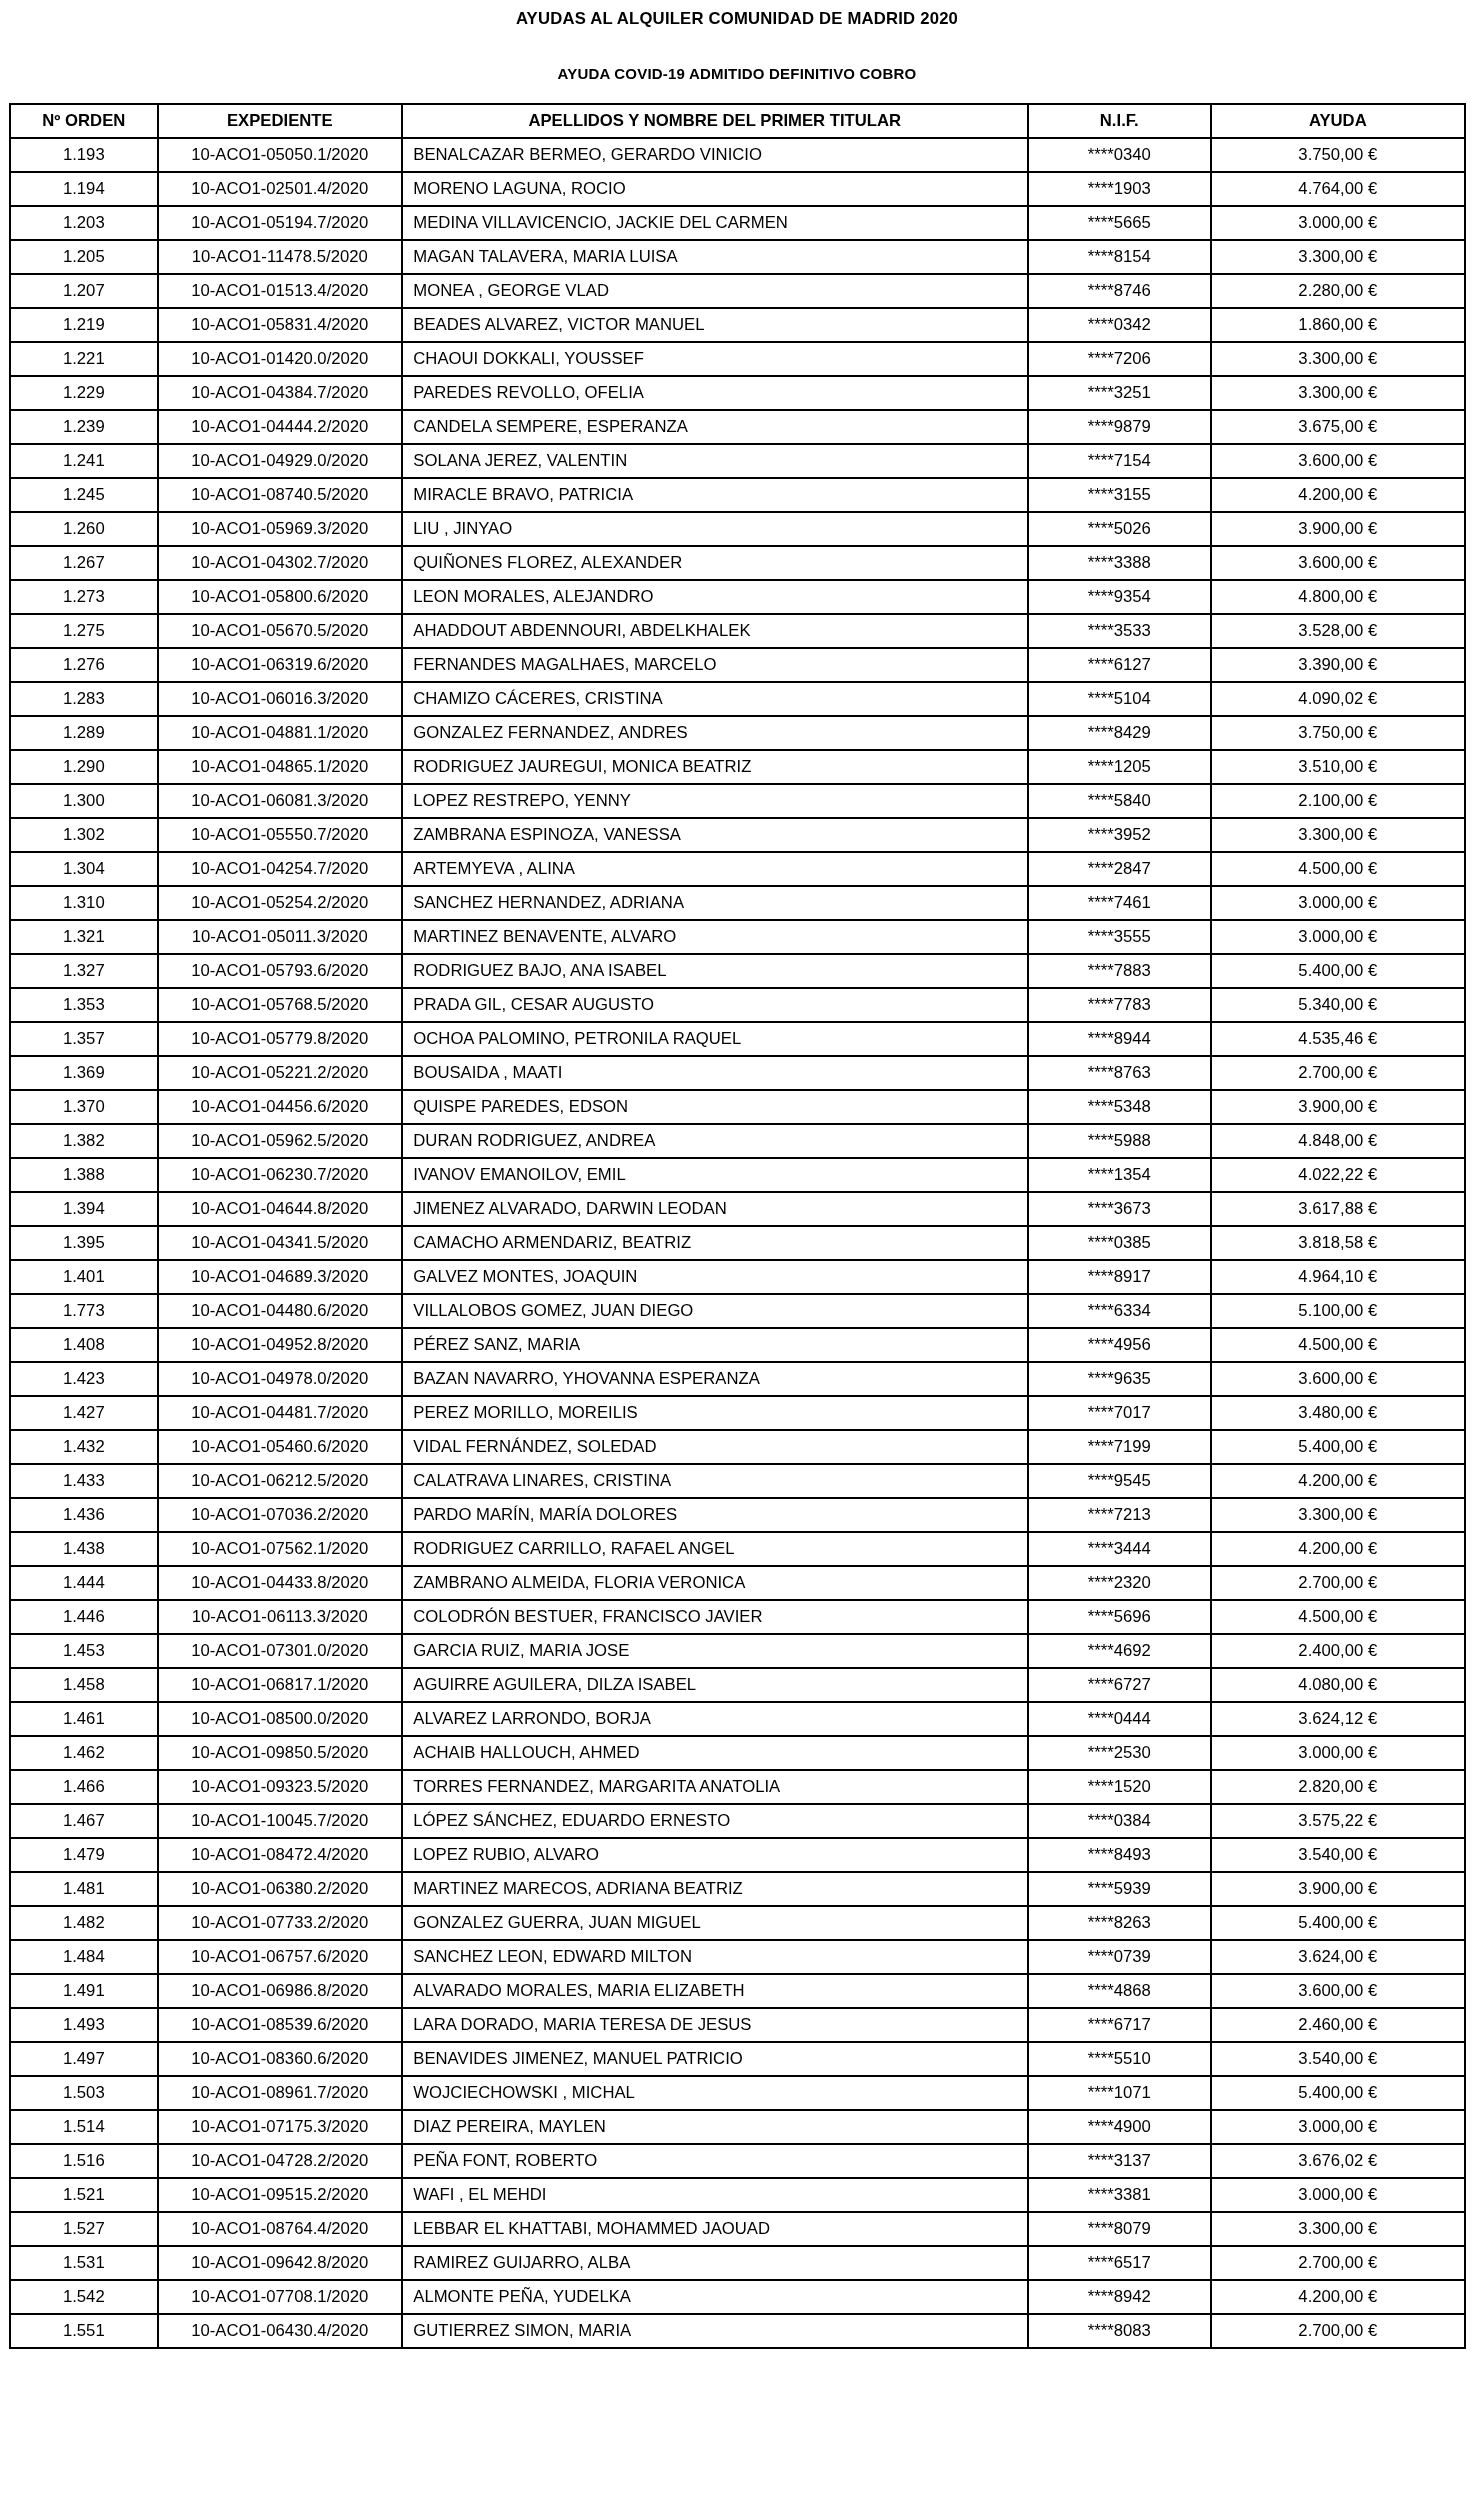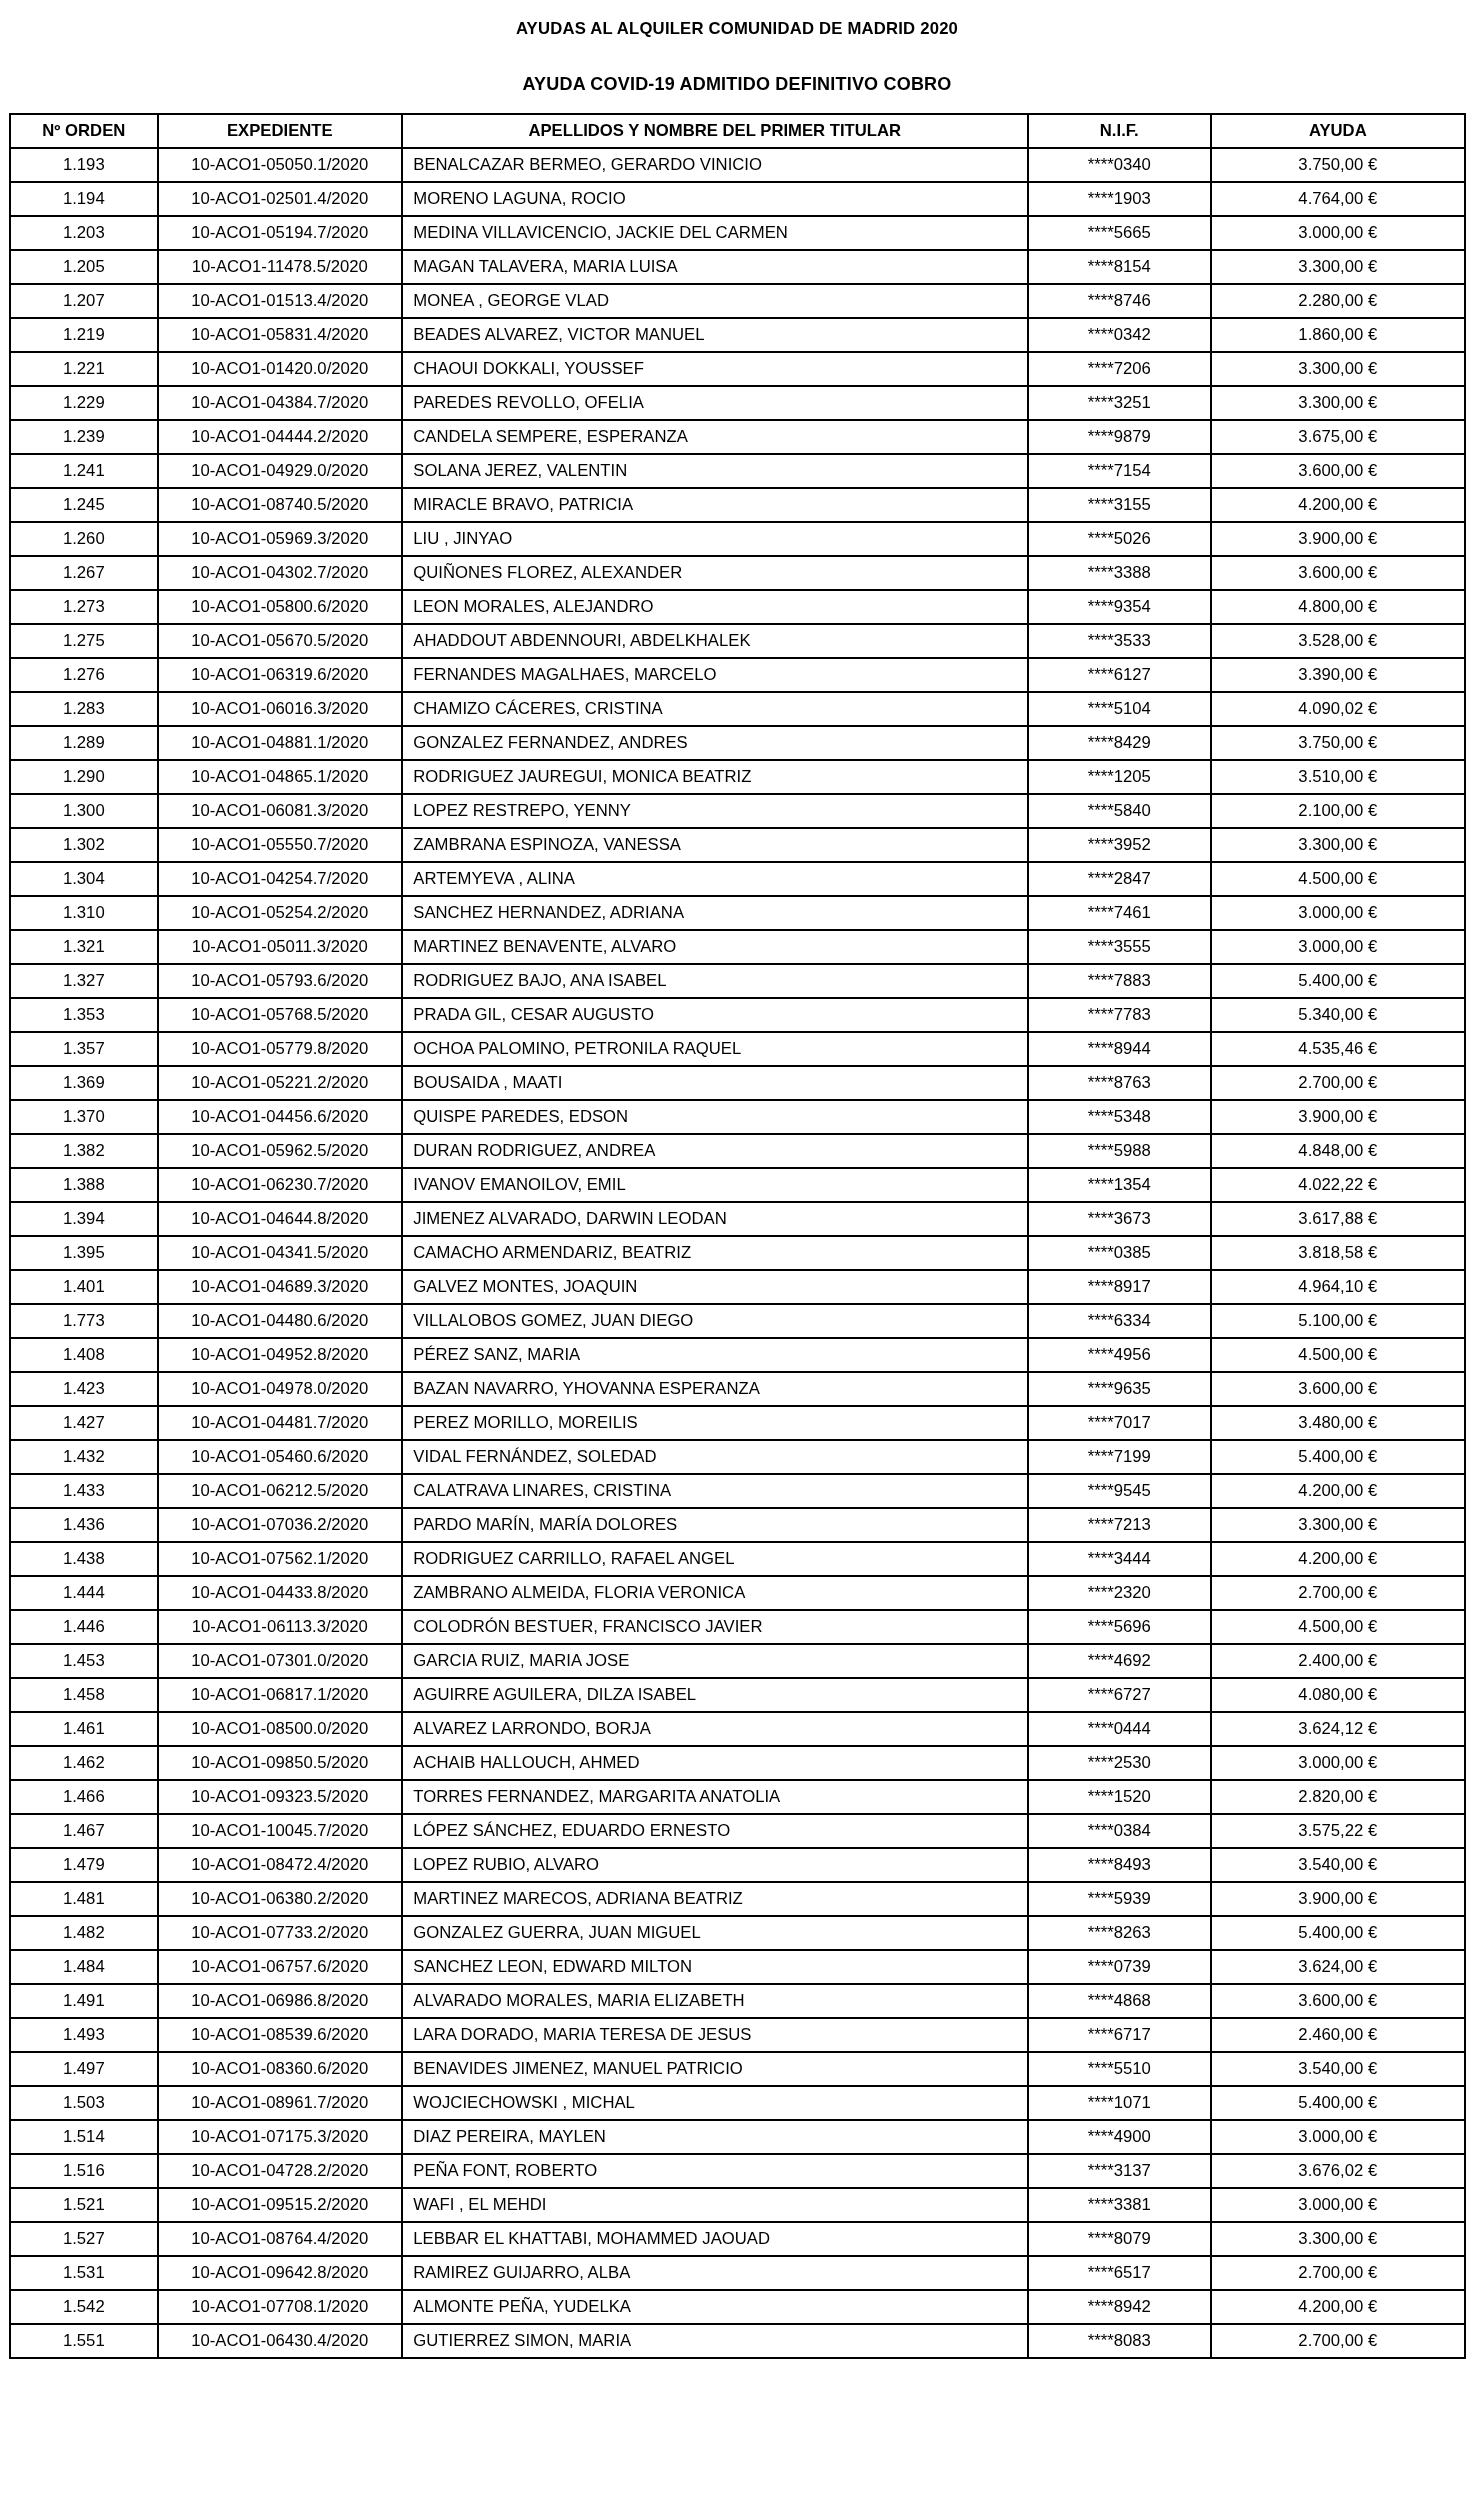--- a/index.html
+++ b/index.html
@@ -13,32 +13,32 @@
     overflow: hidden;
   }
   .page {
     width: 1474px;
     height: 2512px;
     background: #ffffff;
     position: relative;
   }
   .doc-title {
     margin: 0;
-    padding-top: 21px;
+    padding-top: 11px;
     text-align: center;
     font-size: 16.7px;
     line-height: 16.7px;
     font-weight: bold;
     letter-spacing: 0.2px;
   }
   .doc-subtitle {
     margin: 0;
     padding-top: 38px;
     text-align: center;
-    font-size: 18px;
+    font-size: 15px;
     line-height: 16.7px;
     font-weight: bold;
     letter-spacing: 0.2px;
   }
   table.grant-table {
     border-collapse: collapse;
     table-layout: fixed;
     width: 1456px;
     margin: 21px 8.8px 0 8.8px;
   }

